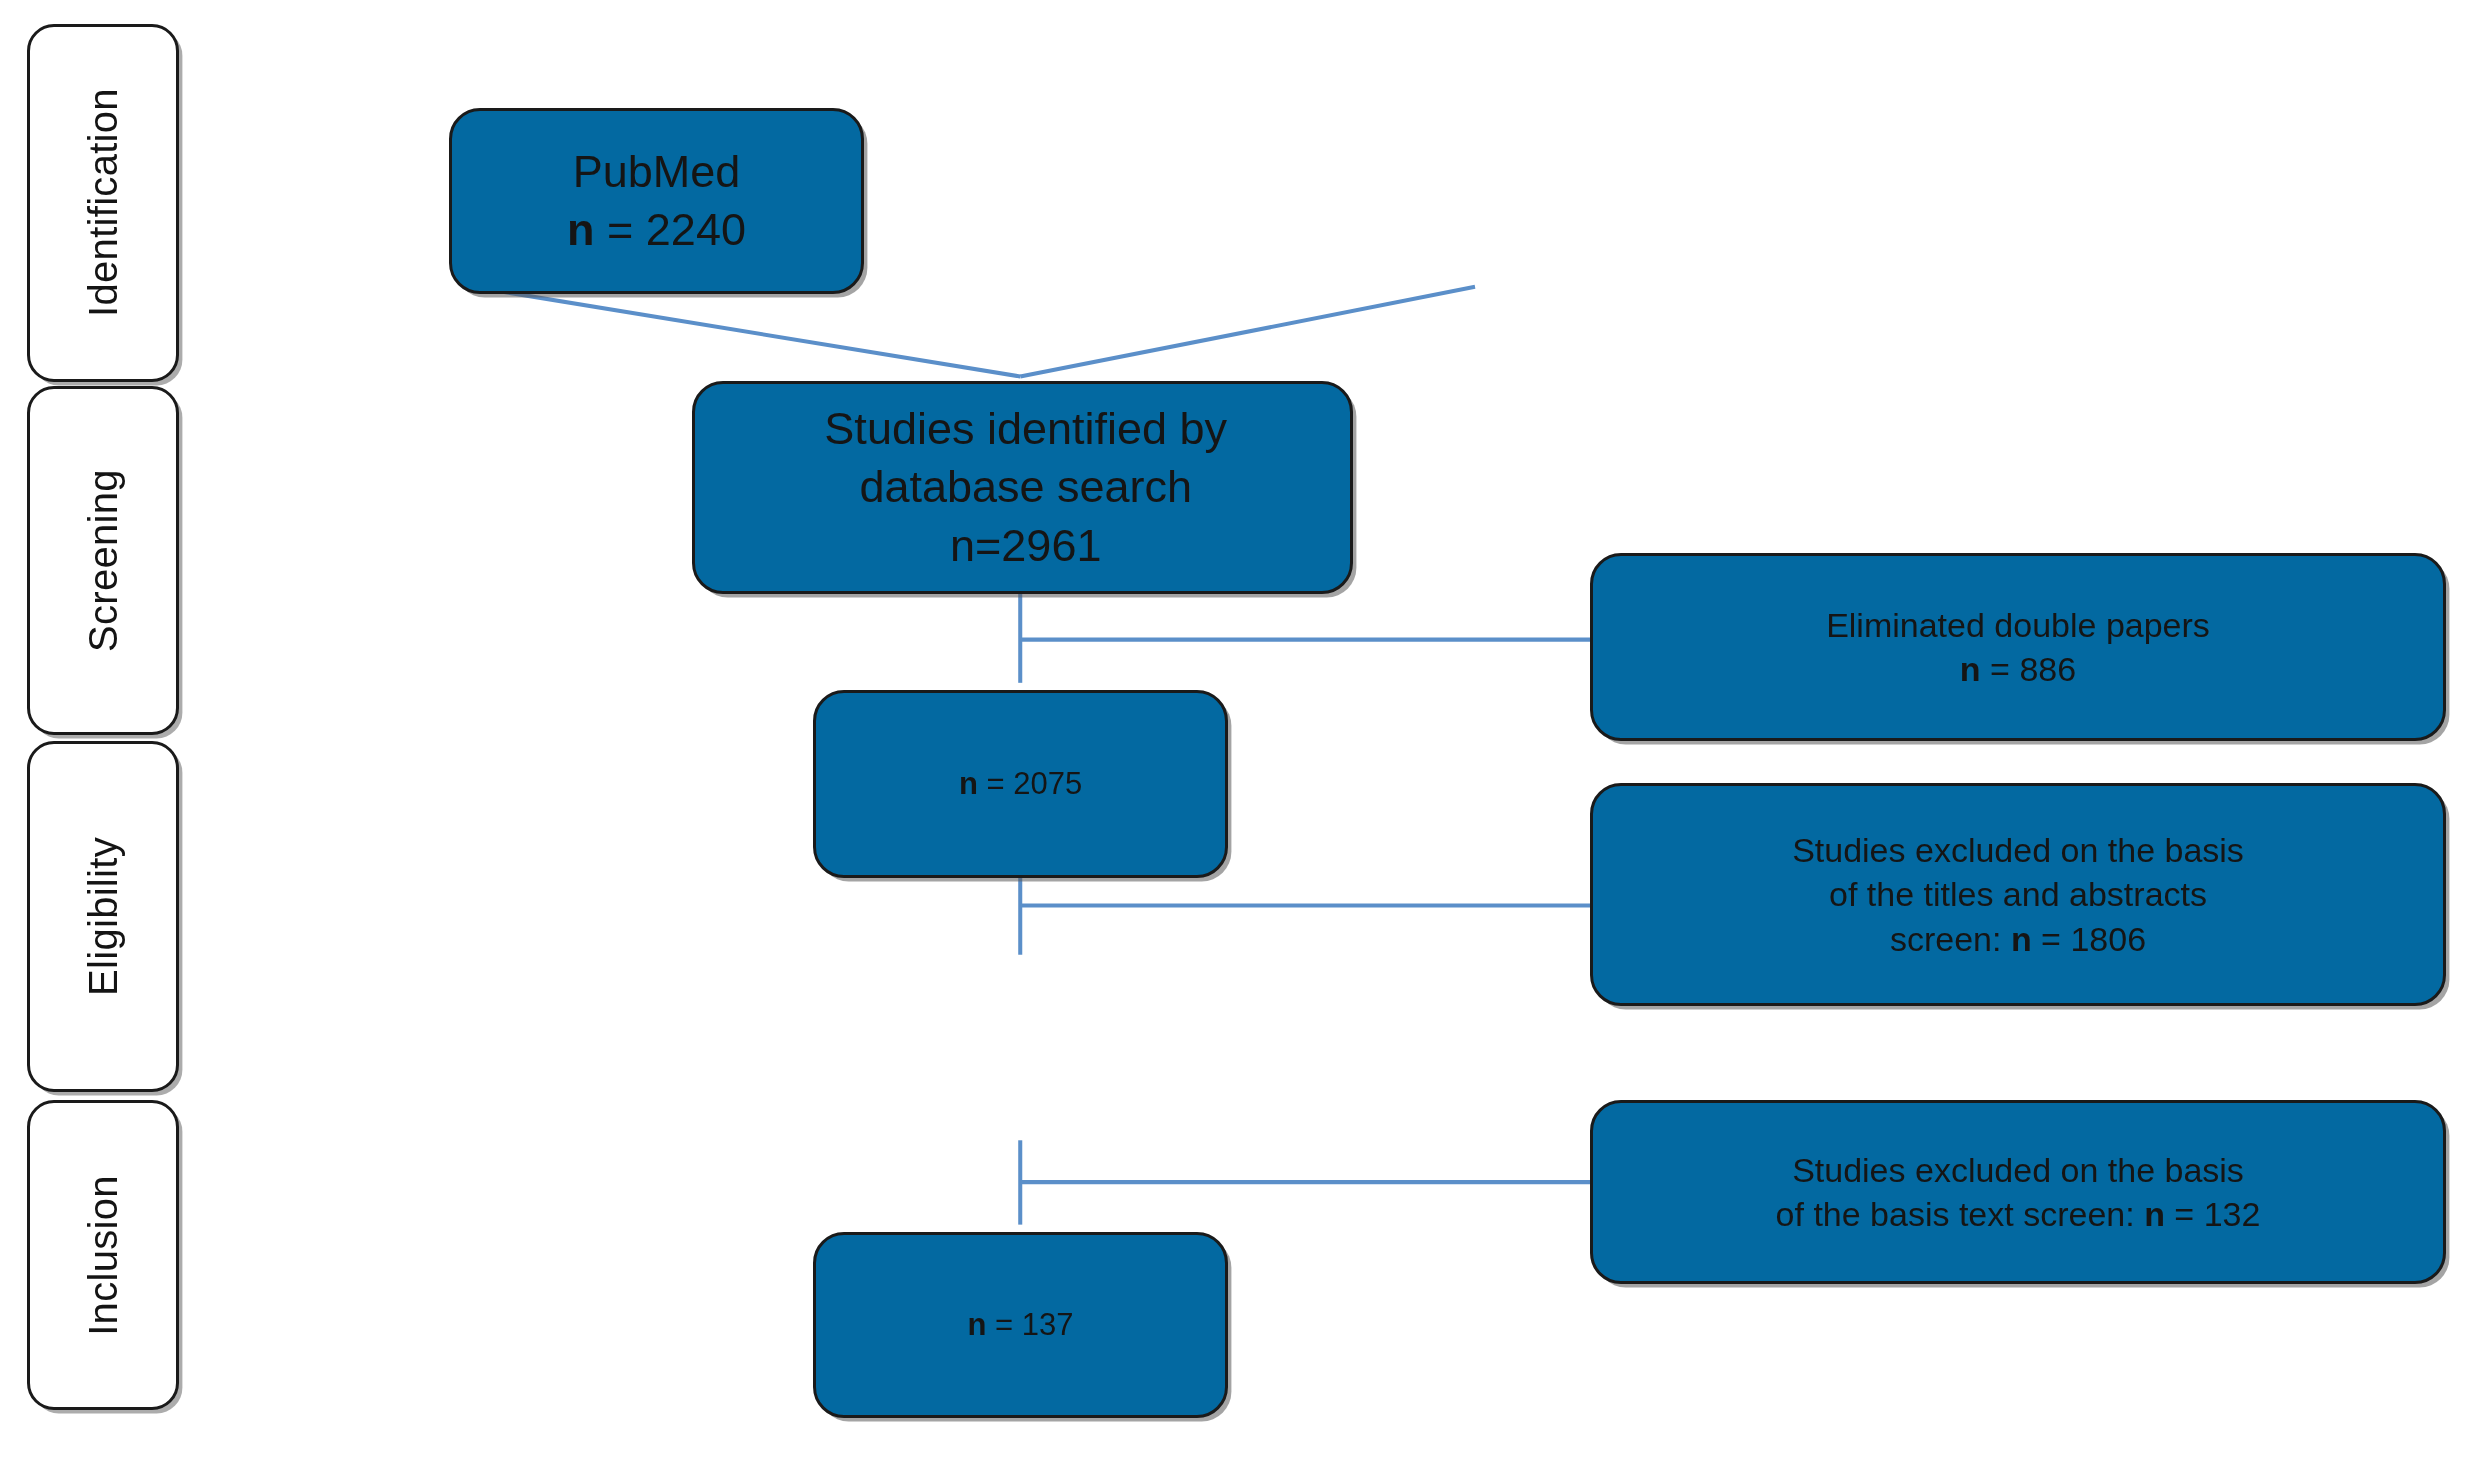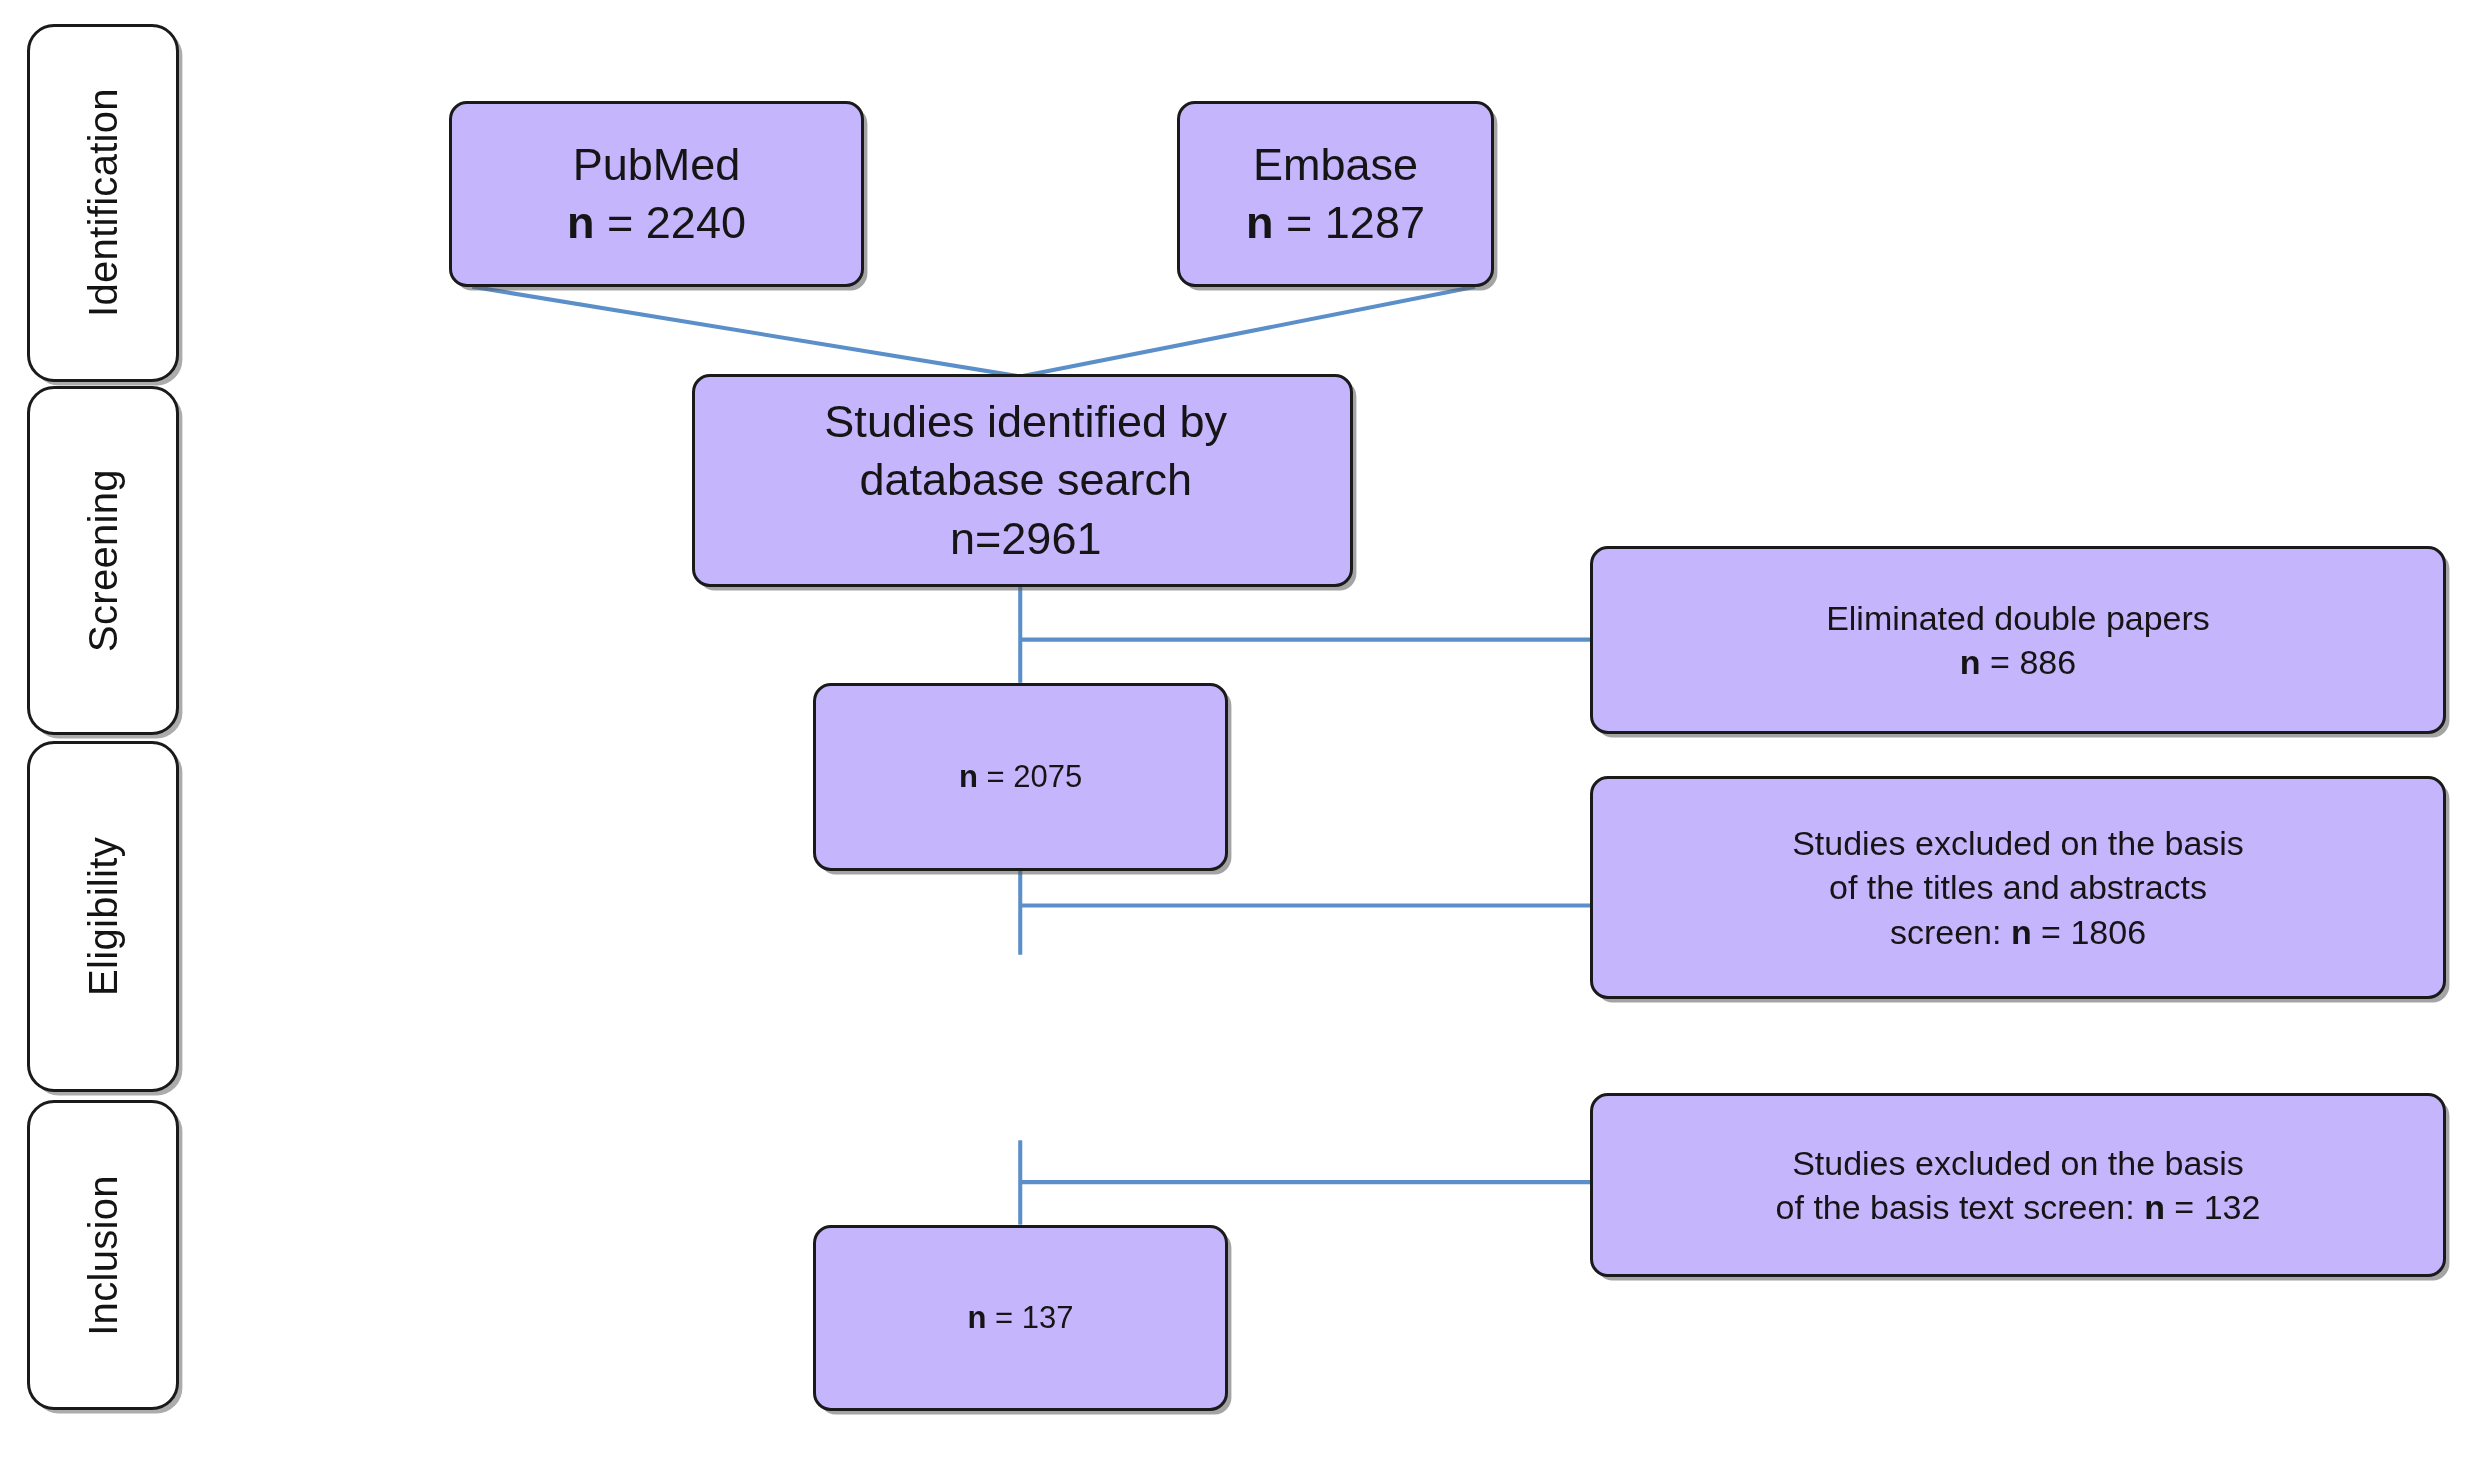--- a/index.html
+++ b/index.html
@@ -24,31 +24,32 @@
     top: 0;
     width: 2475px;
     height: 1479px;
     pointer-events: none;
   }
 
   
   .node {
     position: absolute;
     box-sizing: border-box;
-    background: #c4b5fd;
+    background: #0369a1;
     border: 3.4px solid #1a1a1a;
-    border-radius: 18px;
+    border-radius: 31px;
     box-shadow: 4.7px 4.7px 0 -1.3px rgba(90,90,90,0.55);
     display: flex;
     align-items: center;
     justify-content: center;
     text-align: center;
     color: #151515;
     line-height: 1.30;
     padding: 6.7px 17.5px;
+    margin-top: 7px;
   }
   .node .txt {
     display: block;
     width: 100%;
   }
 
   
   .stage {
     position: absolute;
     box-sizing: border-box;
@@ -118,26 +119,20 @@
     <span class="vlabel">Inclusion</span>
   </div>
 
   <div class="node f-src" style="left:449px; top:101px; width:415px; height:186px;">
     <span class="txt">
       <span>PubMed</span><br>
       <span class="b">n</span><span> = </span><span>2240</span>
     </span>
   </div>
 
-  <div class="node f-src" style="left:1177px; top:101px; width:317px; height:186px;">
-    <span class="txt">
-      <span>Embase</span><br>
-      <span class="b">n</span><span> = </span><span>1287</span>
-    </span>
-  </div>
 
   <div class="node f-merge" style="left:692px; top:374px; width:661px; height:213px;padding-left:24px;">
     <span class="txt">
       <span>Studies identified by</span><br>
       <span>database search</span><br>
       <span>n=2961</span>
     </span>
   </div>
 
   <div class="node f-num" style="left:813px; top:683px; width:415px; height:188px;">

